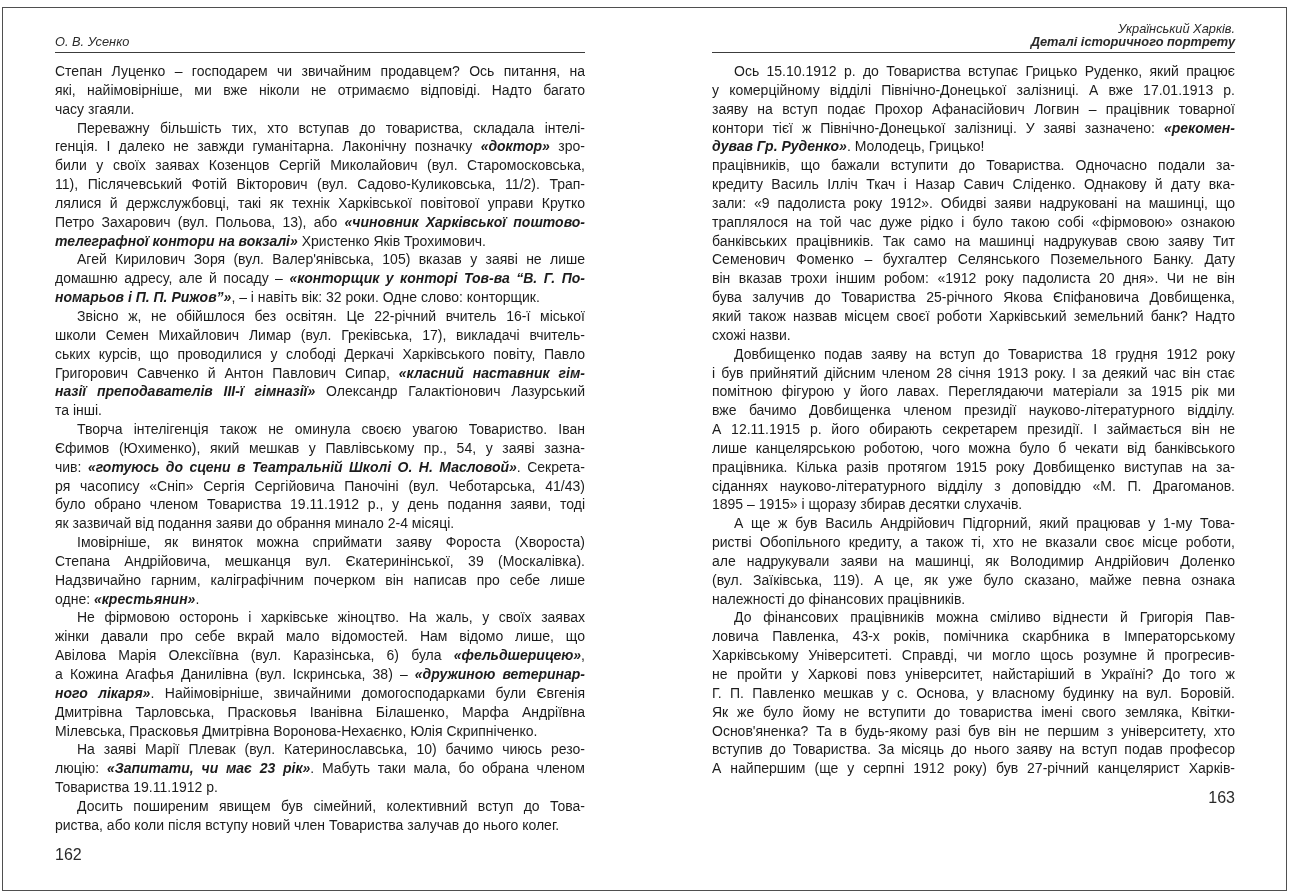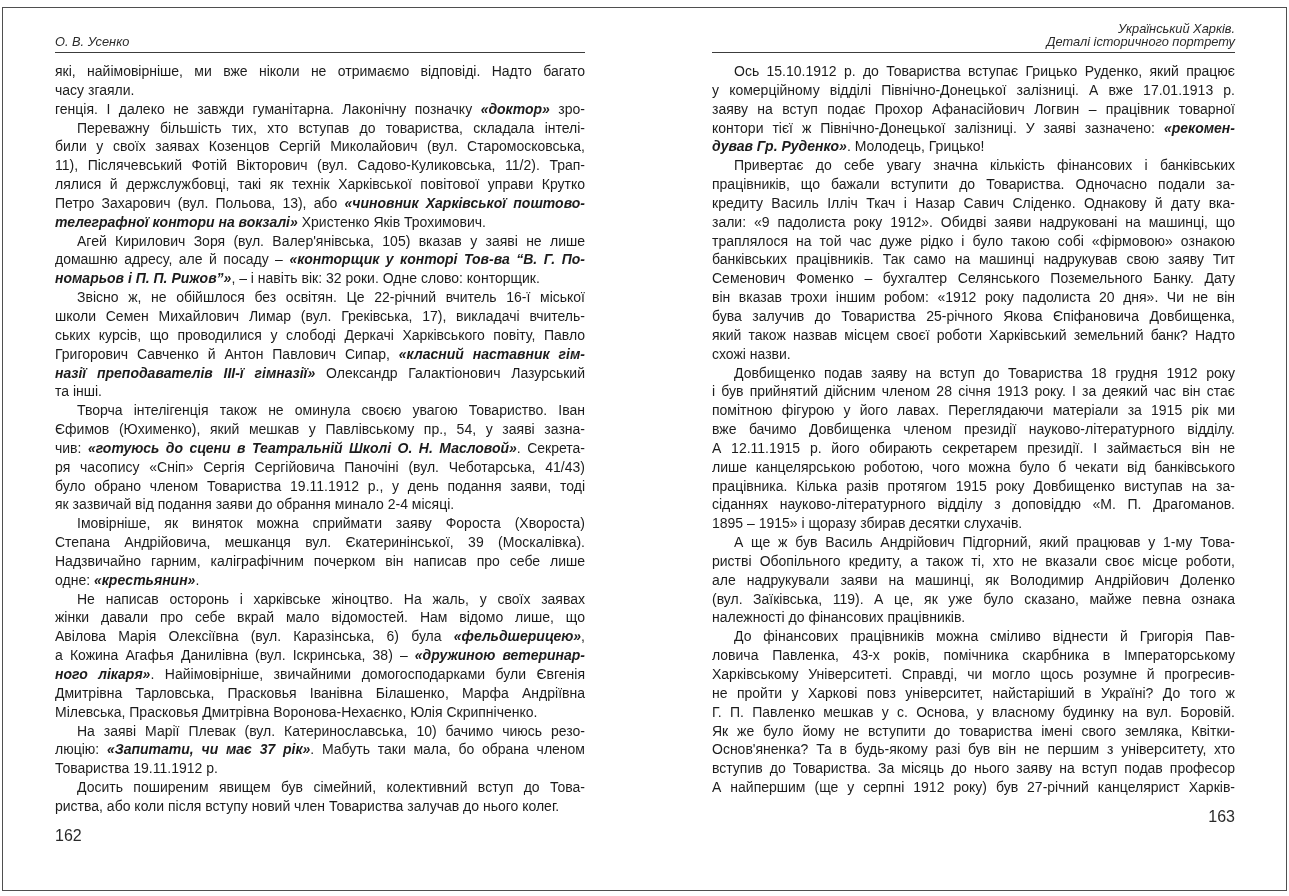--- a/index.html
+++ b/index.html
@@ -16,21 +16,21 @@
     position:absolute; left:55px; top:22px; display:flex;
   }
   .col { display:block; }
   .col.left  { width:530px; margin-right:127px; }
   .col.right { width:523px; }
   .header-text {
     height:27px; display:flex; flex-direction:column; justify-content:flex-end;
     font-style:italic; font-size:12.8px; line-height:13.6px; color:#2a2a2a;
   }
   .col.right .header-text { text-align:right;justify-content:flex-end; }
-  .header-text .b { font-weight:normal; }
+  .header-text .b { font-weight:bold; }
   .rule { border-top:1.5px solid #3c3c3c; margin-top:3px; }
   .page-body { margin-top:9px; font-size:14px; }
   .line {
     line-height:18.85px; height:18.85px;
     text-align:justify; text-align-last:justify;
     white-space:nowrap;
   }
   .line.end { text-align-last:left; }
   .line.ind { padding-left:22px; }
   .it { font-style:italic;font-weight:bold; }
@@ -44,26 +44,27 @@
 
 <div class="spread">
 
   <div class="col left">
     <div class="header-text">
         <div>О. В. Усенко</div>
       </div>
     <div class="rule"></div>
     <div class="page-body">
         <div class="para">
+          <div class="line"><span>Степан Луценко – господарем чи звичайним продавцем? Ось питання, на</span></div>
           <div class="line"><span>які, найімовірніше, ми вже ніколи не отримаємо відповіді. Надто багато</span></div>
           <div class="line end"><span>часу згаяли.</span></div>
         </div>
         <div class="para">
+          <div class="line ind"><span>Переважну більшість тих, хто вступав до товариства, складала інтелі-</span></div>
           <div class="line"><span>генція. І далеко не завжди гуманітарна. Лаконічну позначку </span><span class="it">«доктор»</span><span> зро-</span></div>
-          <div class="line ind"><span>Переважну більшість тих, хто вступав до товариства, складала інтелі-</span></div>
           <div class="line"><span>били у своїх заявах Козенцов Сергій Миколайович (вул. Старомосковська,</span></div>
           <div class="line"><span>11), Післячевський Фотій Вікторович (вул. Садово-Куликовська, 11/2). Трап-</span></div>
           <div class="line"><span>лялися й держслужбовці, такі як технік Харківської повітової управи Крутко</span></div>
           <div class="line"><span>Петро Захарович (вул. Польова, 13), або </span><span class="it">«чиновник Харківської поштово-</span></div>
           <div class="line end"><span class="it">телеграфної контори на вокзалі»</span><span> Христенко Яків Трохимович.</span></div>
         </div>
         <div class="para">
           <div class="line ind"><span>Агей Кирилович Зоря (вул. Валер'янівська, 105) вказав у заяві не лише</span></div>
           <div class="line"><span>домашню адресу, але й посаду – </span><span class="it">«конторщик у конторі Тов-ва “В. Г. По-</span></div>
           <div class="line end"><span class="it">номарьов і П. П. Рижов”»</span><span>, – і навіть вік: 32 роки. Одне слово: конторщик.</span></div>
@@ -84,31 +85,31 @@
           <div class="line"><span>було обрано членом Товариства 19.11.1912 р., у день подання заяви, тоді</span></div>
           <div class="line end"><span>як зазвичай від подання заяви до обрання минало 2-4 місяці.</span></div>
         </div>
         <div class="para">
           <div class="line ind"><span>Імовірніше, як виняток можна сприймати заяву Фороста (Хвороста)</span></div>
           <div class="line"><span>Степана Андрійовича, мешканця вул. Єкатеринінської, 39 (Москалівка).</span></div>
           <div class="line"><span>Надзвичайно гарним, каліграфічним почерком він написав про себе лише</span></div>
           <div class="line end"><span>одне: </span><span class="it">«крестьянин»</span><span>.</span></div>
         </div>
         <div class="para">
-          <div class="line ind"><span>Не написав осторонь і харківське жіноцтво. На жаль, у своїх заявах</span></div>
+          <div class="line ind"><span>Не фірмовою осторонь і харківське жіноцтво. На жаль, у своїх заявах</span></div>
           <div class="line"><span>жінки давали про себе вкрай мало відомостей. Нам відомо лише, що</span></div>
           <div class="line"><span>Авілова Марія Олексіївна (вул. Каразінська, 6) була </span><span class="it">«фельдшерицею»</span><span>,</span></div>
           <div class="line"><span>а Кожина Агафья Данилівна (вул. Іскринська, 38) – </span><span class="it">«дружиною ветеринар-</span></div>
           <div class="line"><span class="it">ного лікаря»</span><span>. Найімовірніше, звичайними домогосподарками були Євгенія</span></div>
           <div class="line"><span>Дмитрівна Тарловська, Прасковья Іванівна Білашенко, Марфа Андріївна</span></div>
           <div class="line end"><span>Мілевська, Прасковья Дмитрівна Воронова-Нехаєнко, Юлія Скрипніченко.</span></div>
         </div>
         <div class="para">
           <div class="line ind"><span>На заяві Марії Плевак (вул. Катеринославська, 10) бачимо чиюсь резо-</span></div>
-          <div class="line"><span>люцію: </span><span class="it">«Запитати, чи має 37 рік»</span><span>. Мабуть таки мала, бо обрана членом</span></div>
+          <div class="line"><span>люцію: </span><span class="it">«Запитати, чи має 23 рік»</span><span>. Мабуть таки мала, бо обрана членом</span></div>
           <div class="line end"><span>Товариства 19.11.1912 р.</span></div>
         </div>
         <div class="para">
           <div class="line ind"><span>Досить поширеним явищем був сімейний, колективний вступ до Това-</span></div>
           <div class="line end"><span>риства, або коли після вступу новий член Товариства залучав до нього колег.</span></div>
         </div>
       </div>
     <div class="page-number">162</div>
   </div>
 
@@ -120,21 +121,20 @@
     <div class="rule"></div>
     <div class="page-body">
         <div class="para">
           <div class="line ind"><span>Ось 15.10.1912 р. до Товариства вступає Грицько Руденко, який працює</span></div>
           <div class="line"><span>у комерційному відділі Північно-Донецької залізниці. А вже 17.01.1913 р.</span></div>
           <div class="line"><span>заяву на вступ подає Прохор Афанасійович Логвин – працівник товарної</span></div>
           <div class="line"><span>контори тієї ж Північно-Донецької залізниці. У заяві зазначено: </span><span class="it">«рекомен-</span></div>
           <div class="line end"><span class="it">дував Гр. Руденко»</span><span>. Молодець, Грицько!</span></div>
         </div>
         <div class="para">
-          <div class="line ind"><span>Привертає до себе увагу значна кількість фінансових і банківських</span></div>
           <div class="line"><span>працівників, що бажали вступити до Товариства. Одночасно подали за-</span></div>
           <div class="line"><span>кредиту Василь Ілліч Ткач і Назар Савич Сліденко. Однакову й дату вка-</span></div>
           <div class="line"><span>зали: «9 падолиста року 1912». Обидві заяви надруковані на машинці, що</span></div>
           <div class="line"><span>траплялося на той час дуже рідко і було такою собі «фірмовою» ознакою</span></div>
           <div class="line"><span>банківських працівників. Так само на машинці надрукував свою заяву Тит</span></div>
           <div class="line"><span>Семенович Фоменко – бухгалтер Селянського Поземельного Банку. Дату</span></div>
           <div class="line"><span>він вказав трохи іншим робом: «1912 року падолиста 20 дня». Чи не він</span></div>
           <div class="line"><span>бува залучив до Товариства 25-річного Якова Єпіфановича Довбищенка,</span></div>
           <div class="line"><span>який також назвав місцем своєї роботи Харківський земельний банк? Надто</span></div>
           <div class="line end"><span>схожі назви.</span></div>

